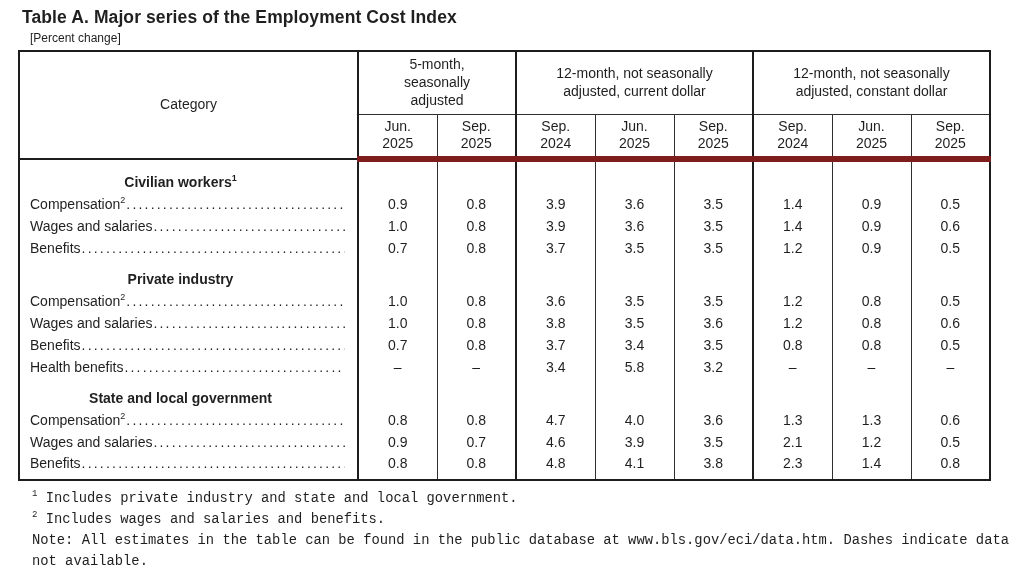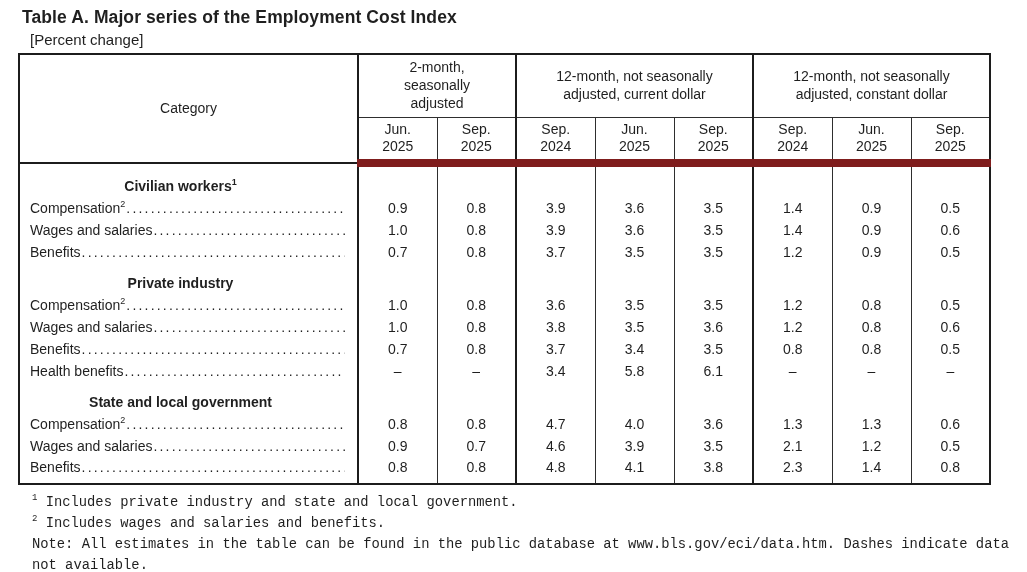--- a/index.html
+++ b/index.html
@@ -16,21 +16,21 @@
     overflow: hidden;
     background: #ffffff;
   }
   .title {
     font-size: 17.5px;
     font-weight: bold;
     margin: 0 0 0 4px;
     letter-spacing: 0.1px;
   }
   .subtitle {
-    font-size: 15px;
+    font-size: 12px;
     margin: 3px 0 0 12px;
   }
   table.eci {
     border-collapse: collapse;
     table-layout: fixed;
     width: 973px;
     margin-top: 5px;
     border: 2px solid #1c1c1c;
   }
   col.c-cat { width: 339px; }
@@ -42,21 +42,21 @@
     padding: 0;
   }
   thead th {
     vertical-align: middle;
     text-align: center;
     white-space: pre-line;
     line-height: 1.28;
     padding: 3px 2px;
   }
   tr.groups th { height: 63px; }
-  tr.months th { height: 40px; border-bottom: 8px solid #7f1d1d; }
+  tr.months th { height: 40px; border-bottom: 6px solid #7f1d1d; }
   .cat-head { border-right: 2px solid #1c1c1c; border-bottom: 2px solid #1c1c1c; }
   .cat-col { border-right: 2px solid #1c1c1c; }
   .gsep { border-left: 2px solid #1c1c1c; }
   tbody td {
     border-top: none;
     border-bottom: none;
     vertical-align: bottom;
   }
   tr.section-row td { height: 31px; }
   tr.data-row td { height: 22px; }
@@ -104,21 +104,21 @@
         <col class="c-d">
         <col class="c-d">
       <col class="c-d">
         <col class="c-d">
         <col class="c-d">
         <col class="c-d">
     </colgroup>
     <thead>
       <tr class="groups">
         <th class="cat-head" rowspan="2">Category</th>
-      <th colspan="2">2-month,
+      <th colspan="2">5-month,
 seasonally
 adjusted</th>
           <th colspan="3" class="gsep">12-month, not seasonally
 adjusted, current dollar</th>
           <th colspan="3" class="gsep">12-month, not seasonally
 adjusted, constant dollar</th>
         </tr>
       <tr class="months">
           <th>Jun.
 2025</th>
@@ -261,21 +261,21 @@
           <td class="cat-col lbl-cell">
             <div class="lead">
               <span class="lbl">Health benefits</span>
               <span class="dots"></span>
             </div>
           </td>
           <td class="val">–</td>
           <td class="val">–</td>
           <td class="val gsep">3.4</td>
           <td class="val">5.8</td>
-          <td class="val">6.1</td>
+          <td class="val">3.2</td>
           <td class="val gsep">–</td>
           <td class="val">–</td>
           <td class="val">–</td>
         </tr>
         <tr class="section-row">
           <td class="cat-col section-head">State and local government</td>
           <td class="val"></td>
           <td class="val"></td>
           <td class="val gsep"></td>
           <td class="val"></td>

